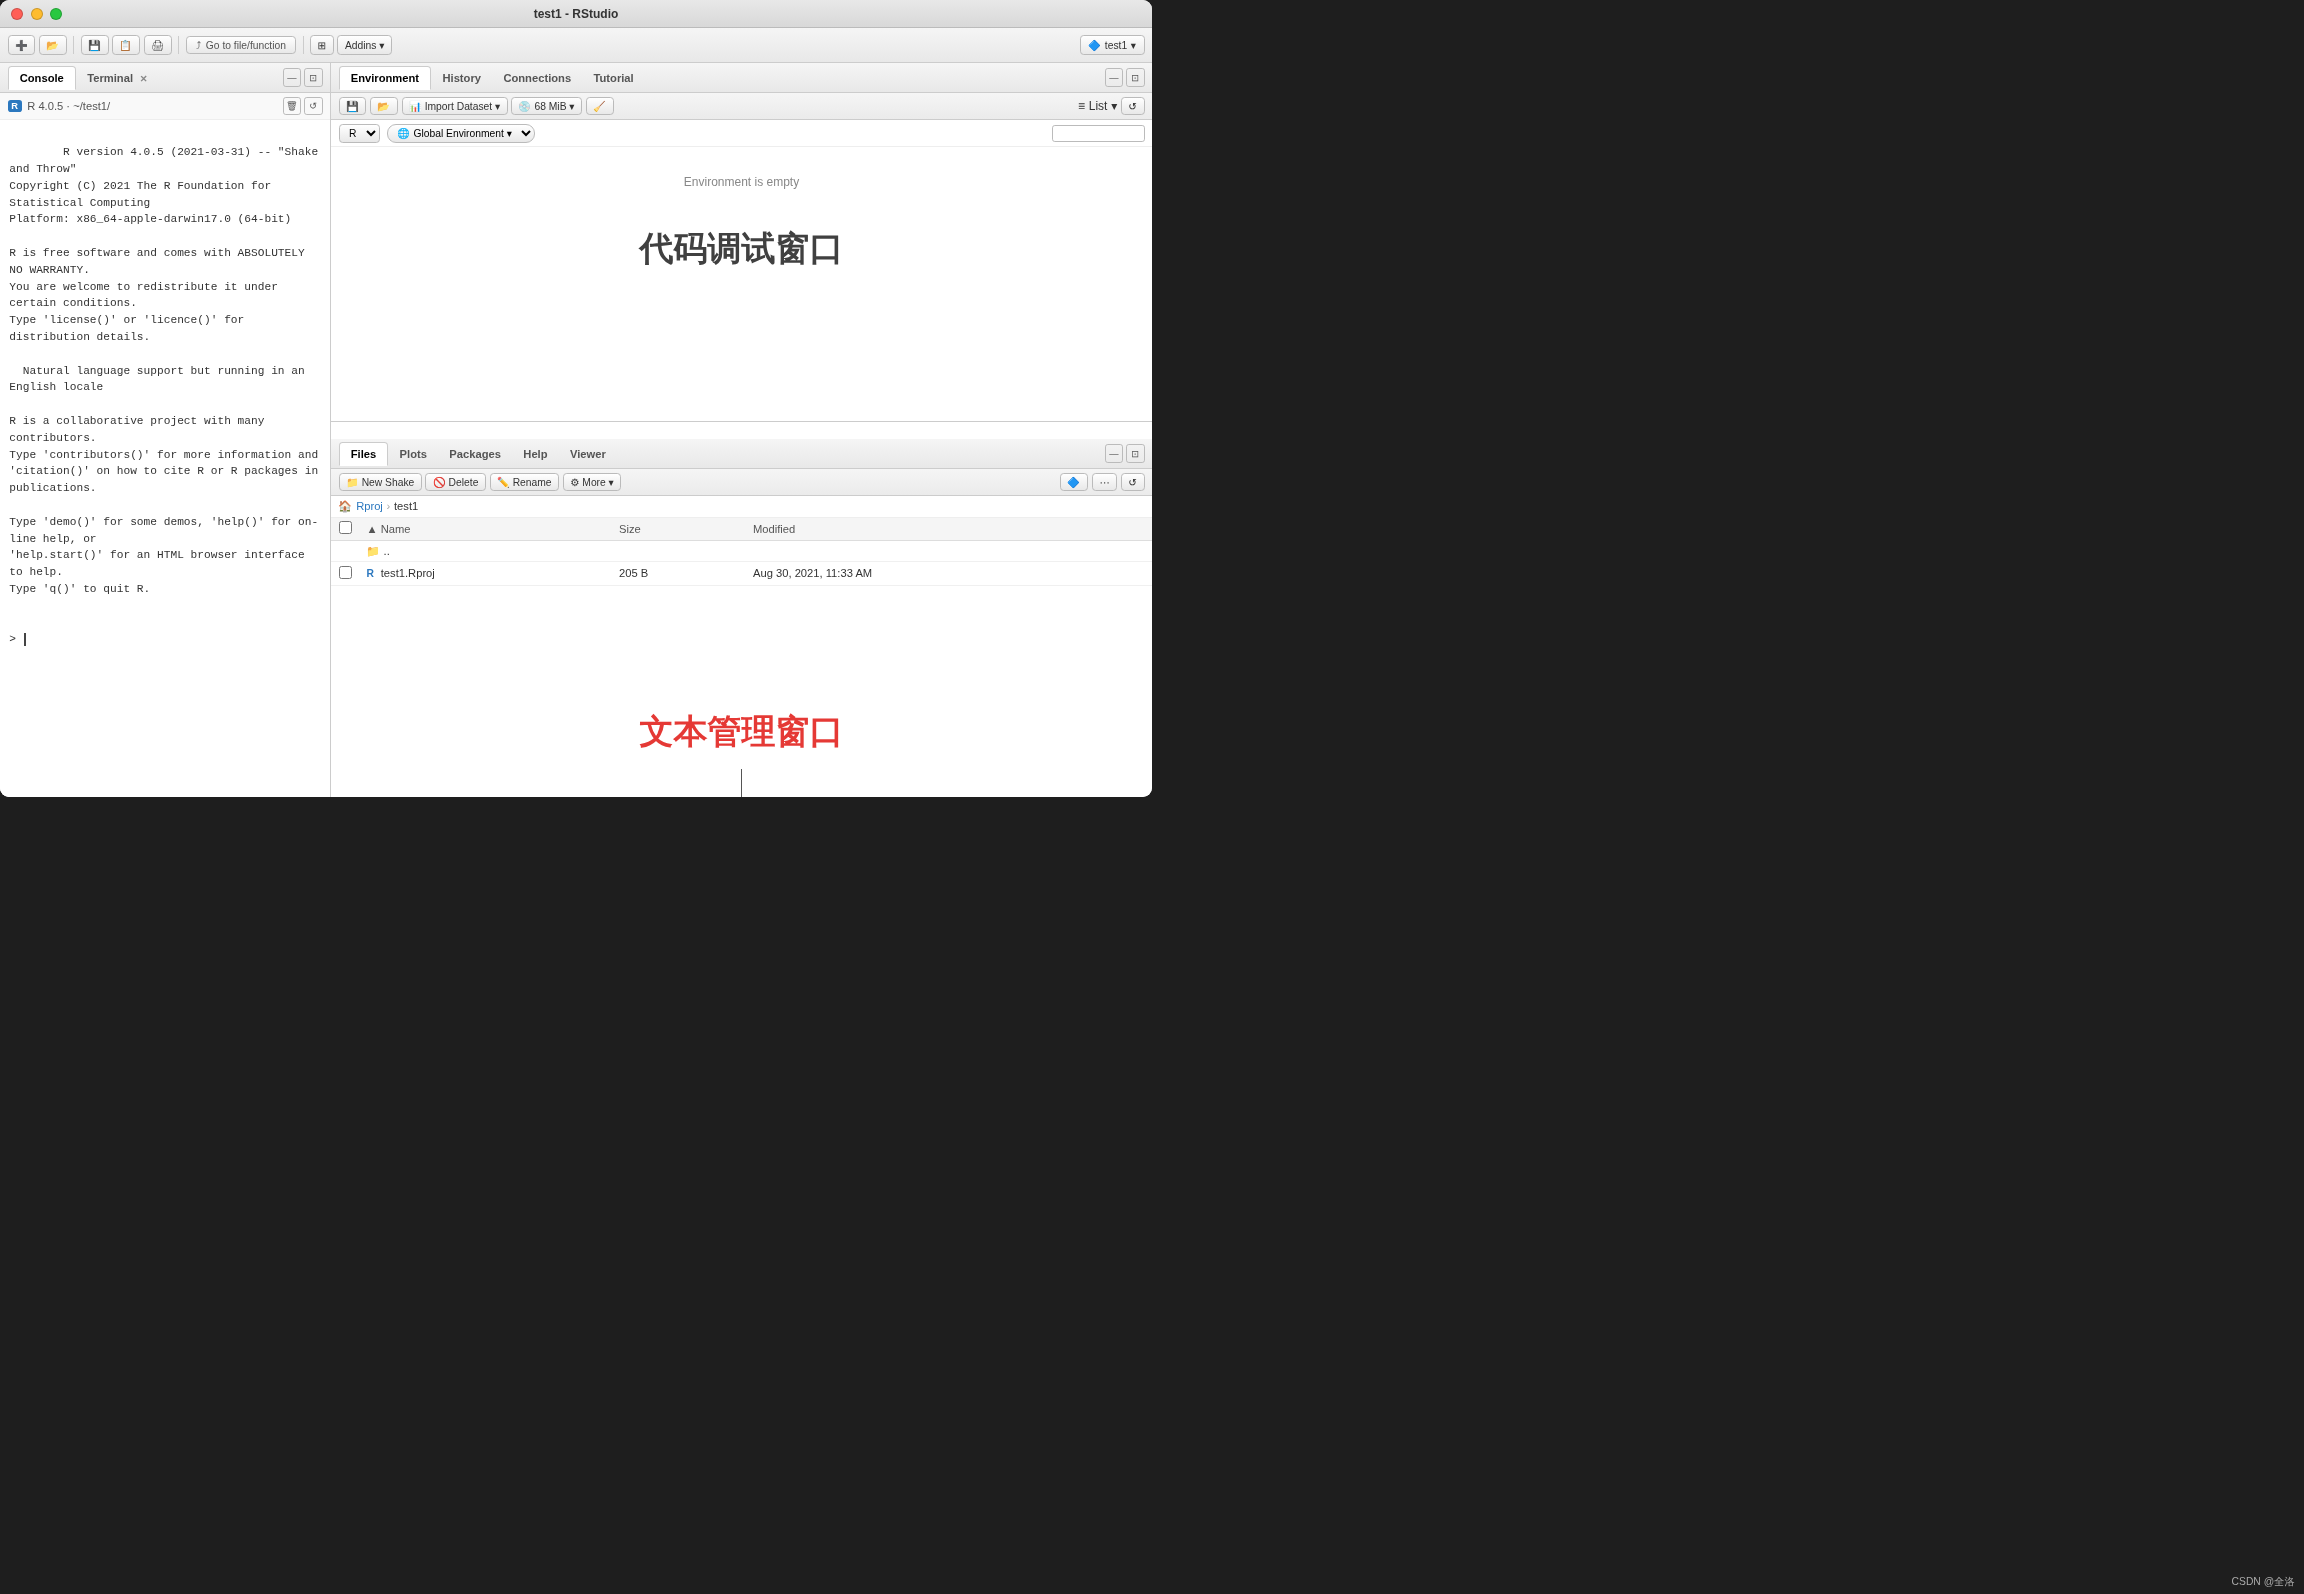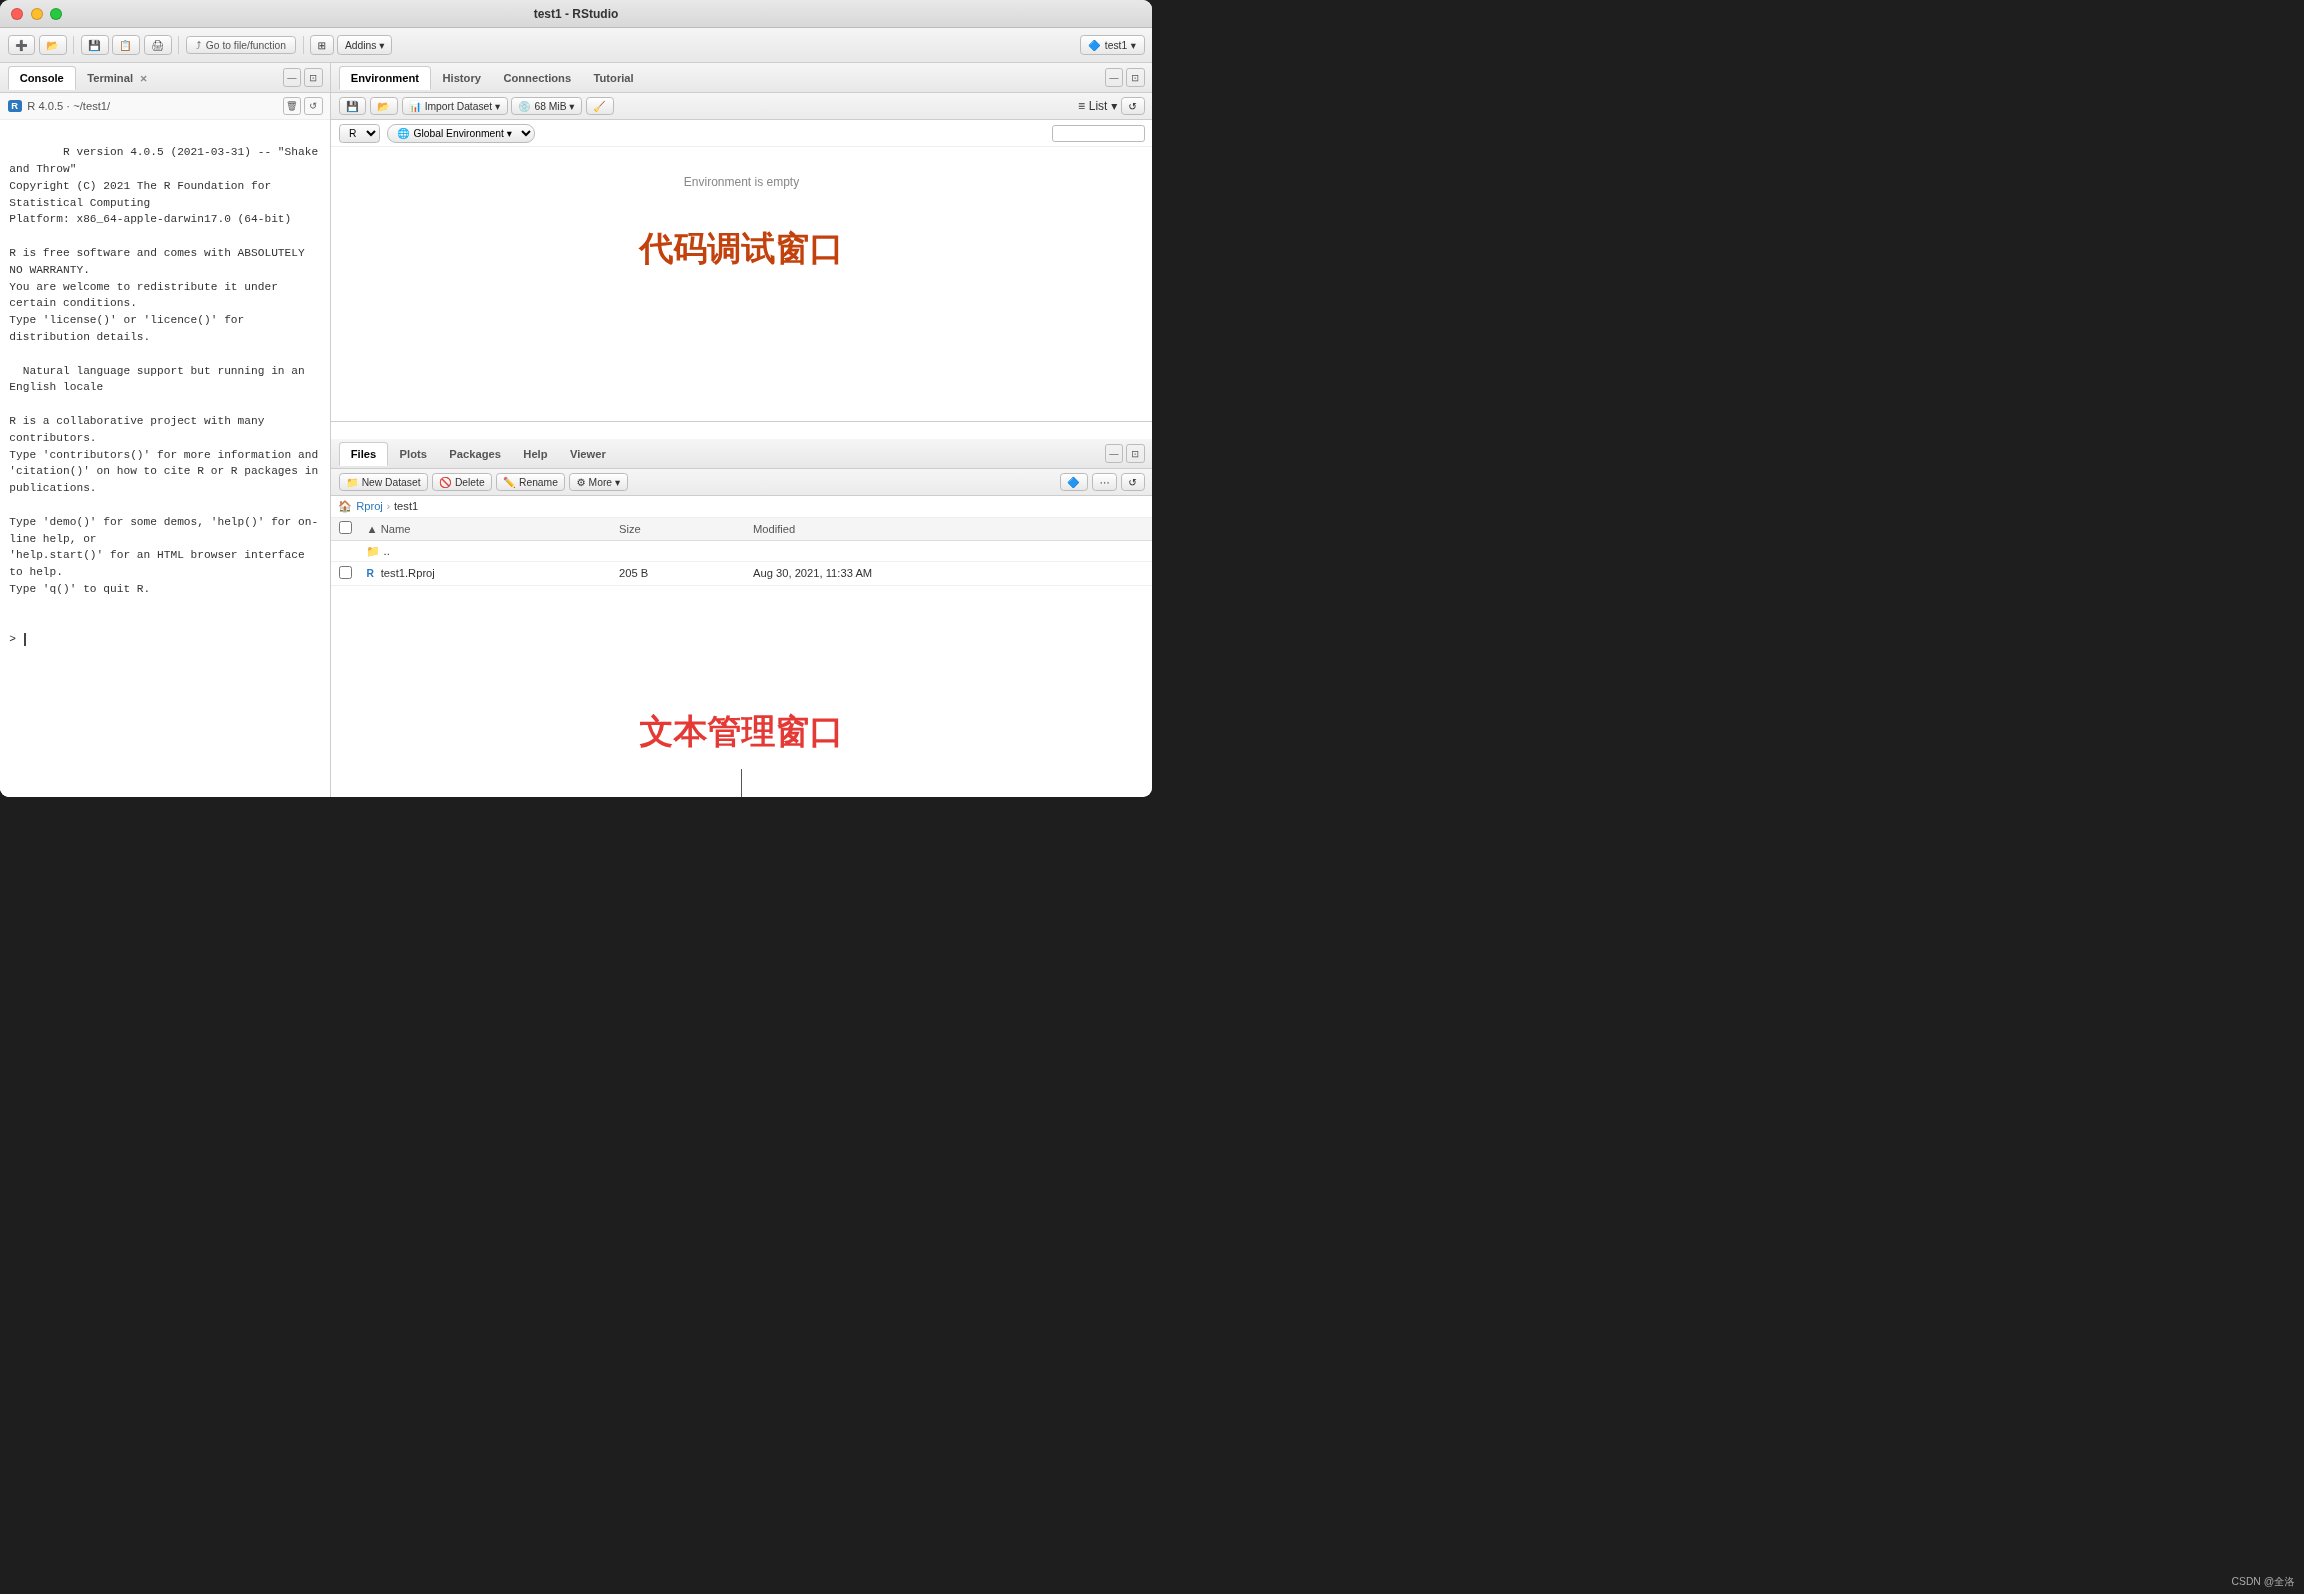--- a/index.html
+++ b/index.html
@@ -272,21 +272,21 @@
       justify-content: flex-start;
       padding-top: 28px;
       color: #888;
       font-size: 12px;
     }
     .env-empty-msg {
       color: #888;
       font-size: 12px;
     }
     .env-annotation {
-      color: #c2410c;
+      color: #404040;
       font-size: 34px;
       font-weight: bold;
       font-family: "PingFang SC", "Microsoft YaHei", sans-serif;
       text-align: center;
       margin-top: 37px;
     }
     
     .right-top {
       flex: 1;
       display: flex;
@@ -581,21 +581,21 @@
           </div>
           <div class="panel-tools">
             <button class="panel-tool-btn">—</button>
             <button class="panel-tool-btn">⊡</button>
           </div>
         </div>
 
         <div class="files-toolbar">
           <button class="files-btn">
             <span>📁</span>
-            <span>New Dataset</span>
+            <span>New Shake</span>
           </button>
           <button class="files-btn">
             <span>🚫</span>
             <span>Delete</span>
           </button>
           <button class="files-btn">
             <span>✏️</span>
             <span>Rename</span>
           </button>
           <button class="files-btn">

